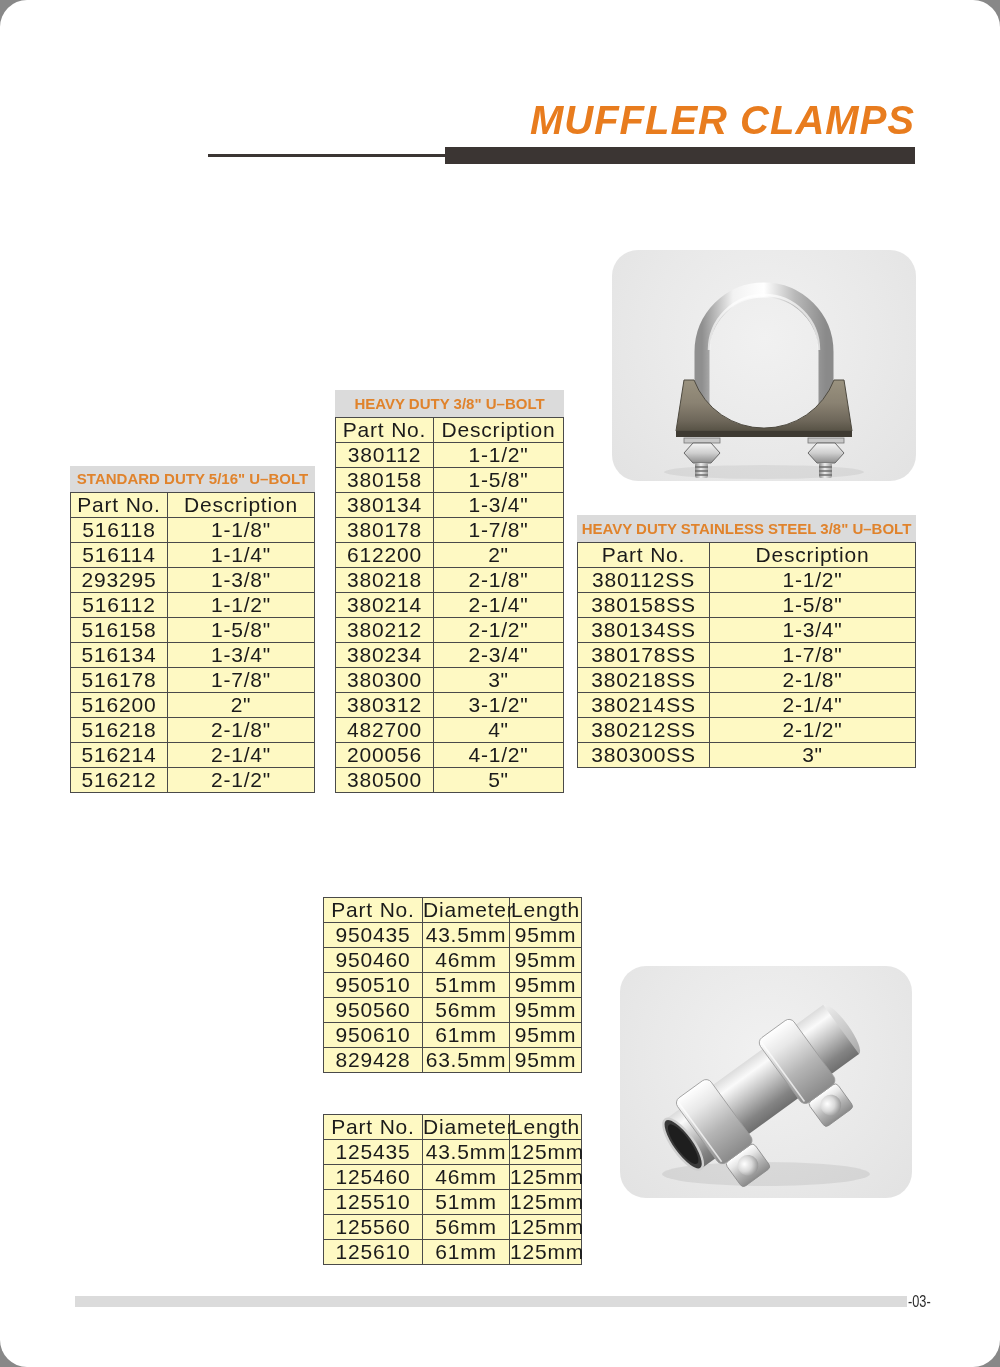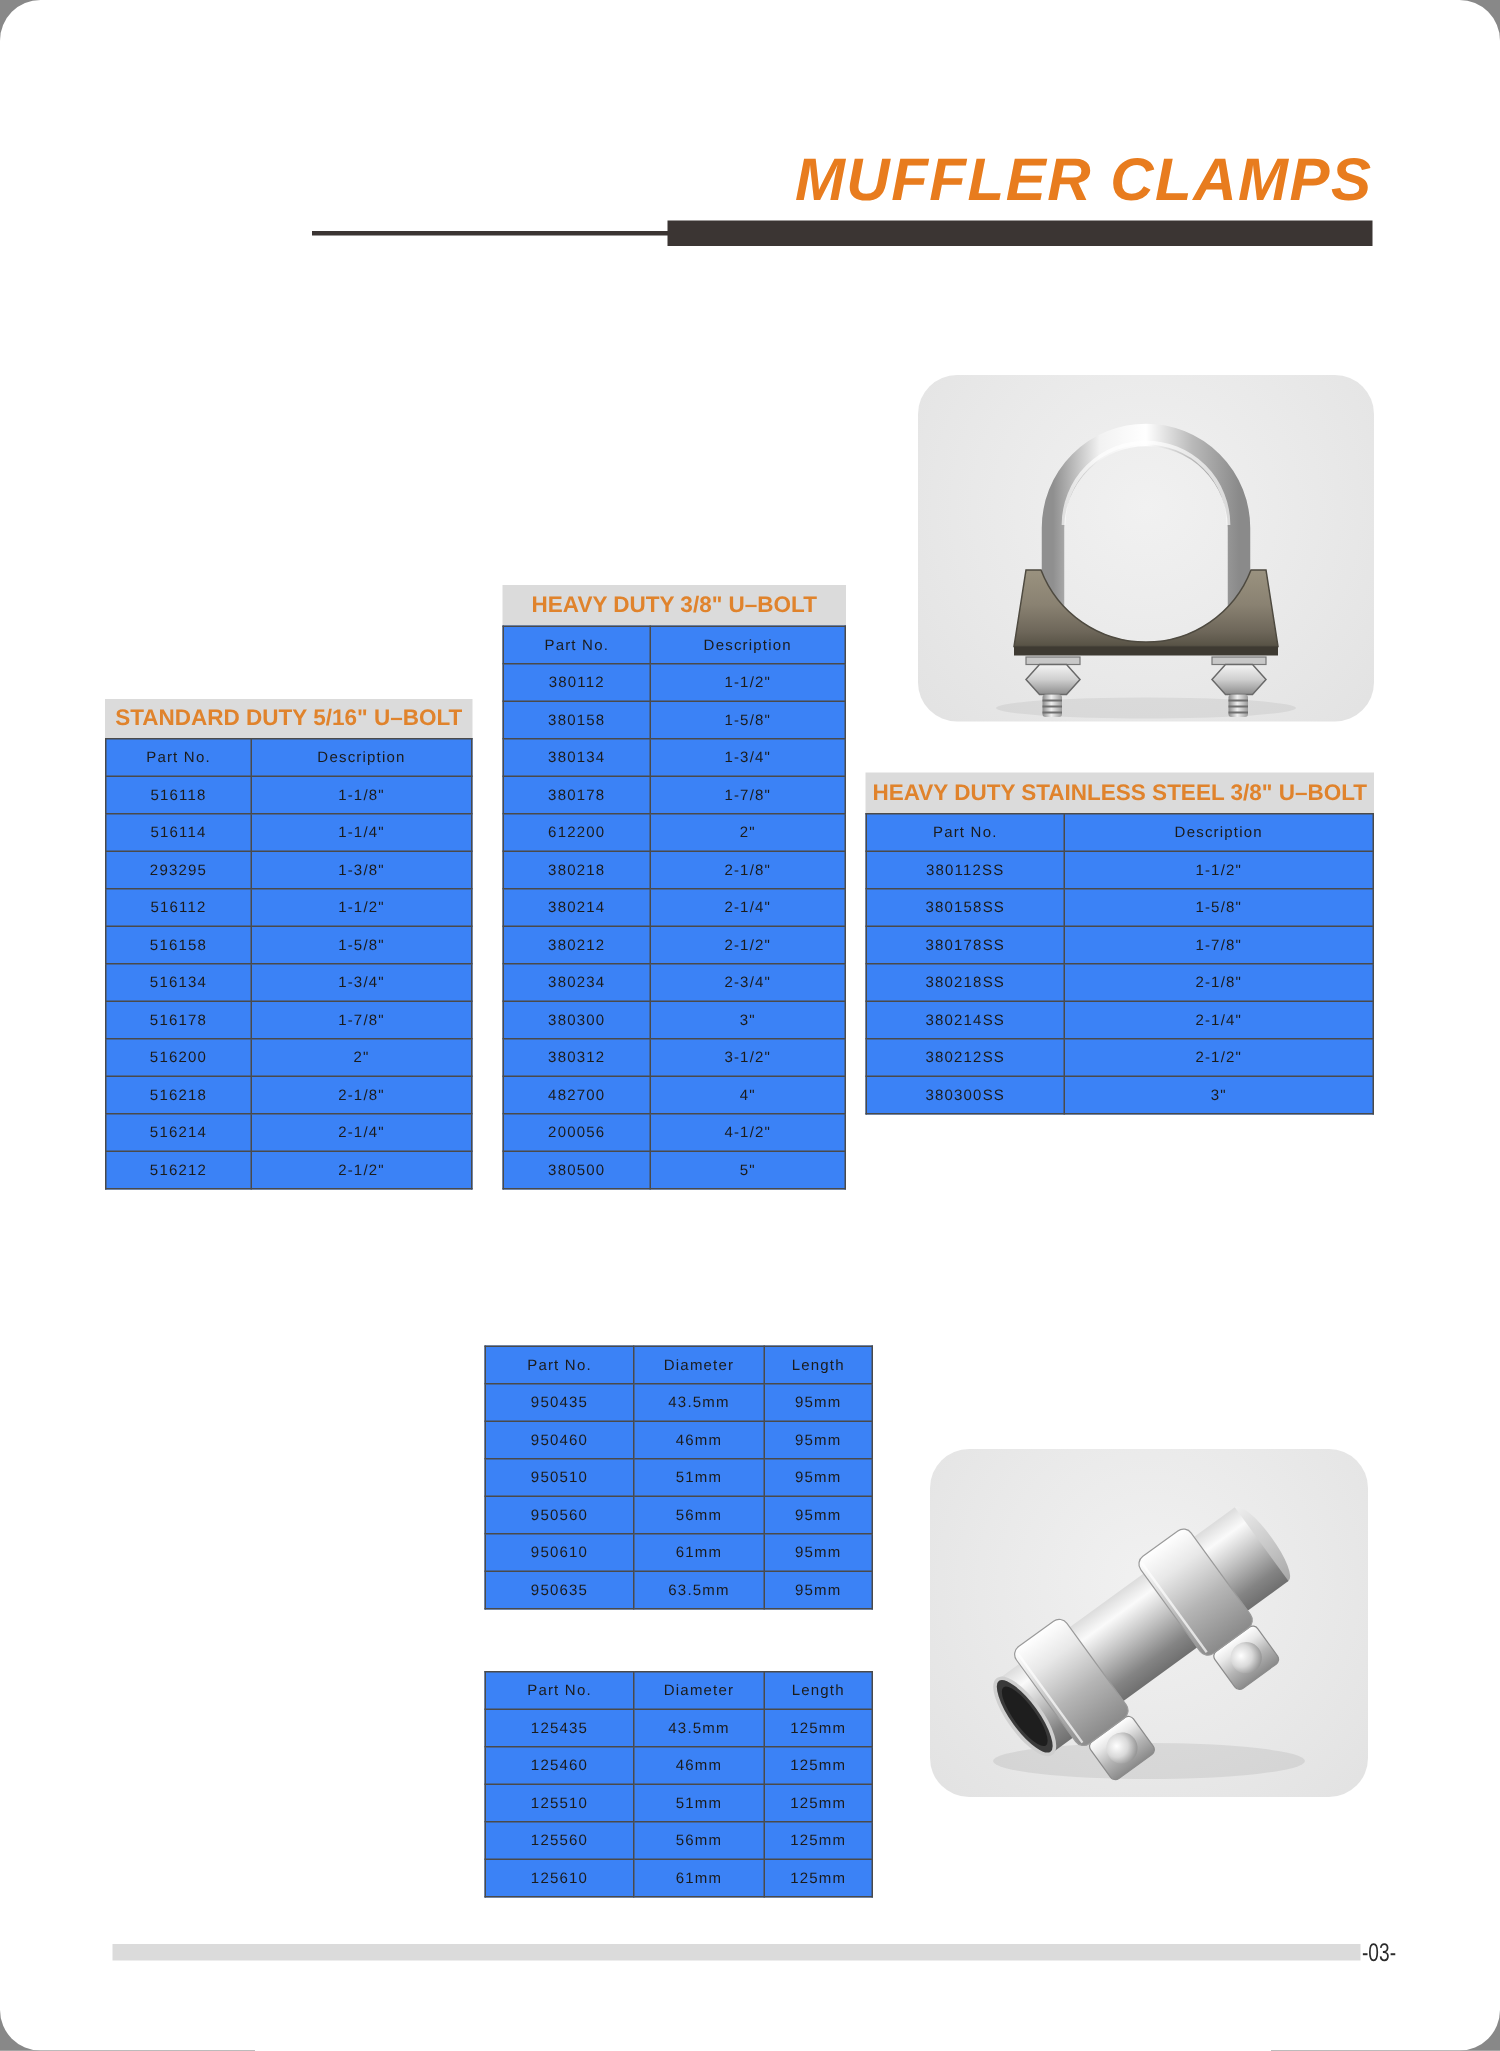--- a/index.html
+++ b/index.html
@@ -35,21 +35,21 @@
     position:absolute;background:#DBDBDB;color:#E0832C;
     font-weight:bold;text-align:center;white-space:nowrap;overflow:hidden;
   }
   .banner-standard{left:70px;top:466px;width:245px;height:26px;line-height:26px;font-size:15px;}
   .banner-heavy{left:335px;top:390px;width:229px;height:27px;line-height:27px;font-size:15px;}
   .banner-stainless{left:577px;top:515px;width:339px;height:27px;line-height:27px;font-size:15px;}
 
   
   table.cat-table{
     position:absolute;border-collapse:collapse;table-layout:fixed;
-    background:#3b82f6;font-size:10px;color:#1b1b1b;
+    background:#fef9c3;font-size:21px;color:#1b1b1b;
   }
   table.cat-table th,table.cat-table td{
     border:1px solid #4a4a4a;height:24px;padding:0;
     text-align:center;vertical-align:middle;
     font-weight:normal;letter-spacing:0.8px;white-space:nowrap;
   }
   .t-standard{left:70px;top:492px;width:245px;}
   .t-standard th:first-child,.t-standard td:first-child{width:96px;}
   .t-heavy{left:335px;top:417px;width:229px;}
   .t-heavy th:first-child,.t-heavy td:first-child{width:97px;}
@@ -260,20 +260,24 @@
       <tbody>
         <tr>
           <td>380112SS</td>
           <td>1-1/2"</td>
         </tr>
         <tr>
           <td>380158SS</td>
           <td>1-5/8"</td>
         </tr>
         <tr>
+          <td>380134SS</td>
+          <td>1-3/4"</td>
+        </tr>
+        <tr>
           <td>380178SS</td>
           <td>1-7/8"</td>
         </tr>
         <tr>
           <td>380218SS</td>
           <td>2-1/8"</td>
         </tr>
         <tr>
           <td>380214SS</td>
           <td>2-1/4"</td>
@@ -317,21 +321,21 @@
           <td>950560</td>
           <td>56mm</td>
           <td>95mm</td>
         </tr>
         <tr>
           <td>950610</td>
           <td>61mm</td>
           <td>95mm</td>
         </tr>
         <tr>
-          <td>950635</td>
+          <td>829428</td>
           <td>63.5mm</td>
           <td>95mm</td>
         </tr>
       </tbody>
     </table>
   <table class="cat-table t-sleeve125">
       <thead>
         <tr>
           <th>Part No.</th>
           <th>Diameter</th>

